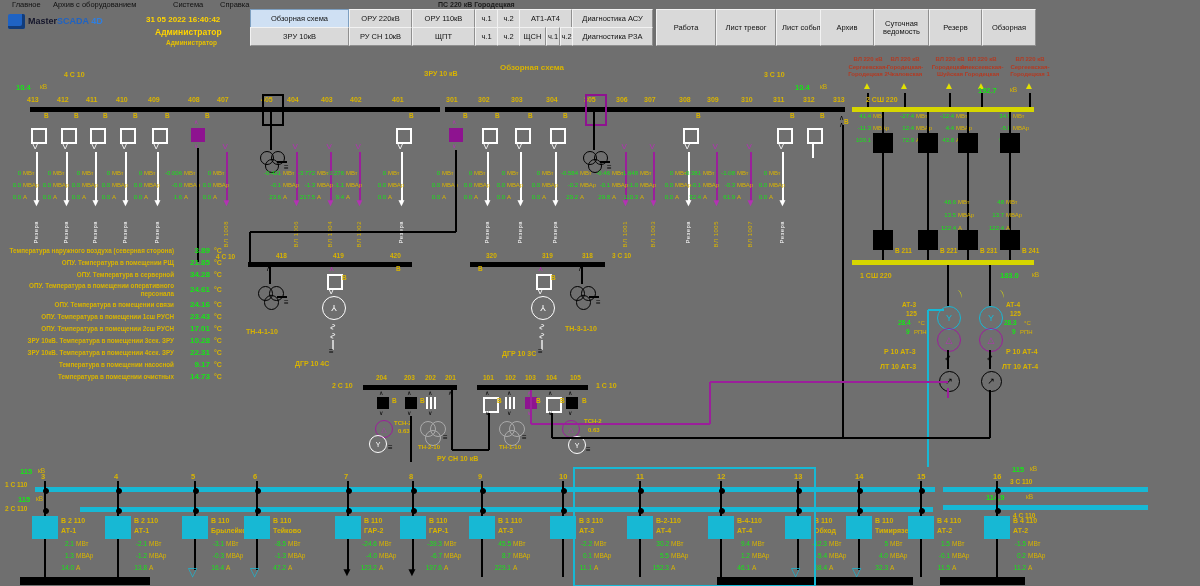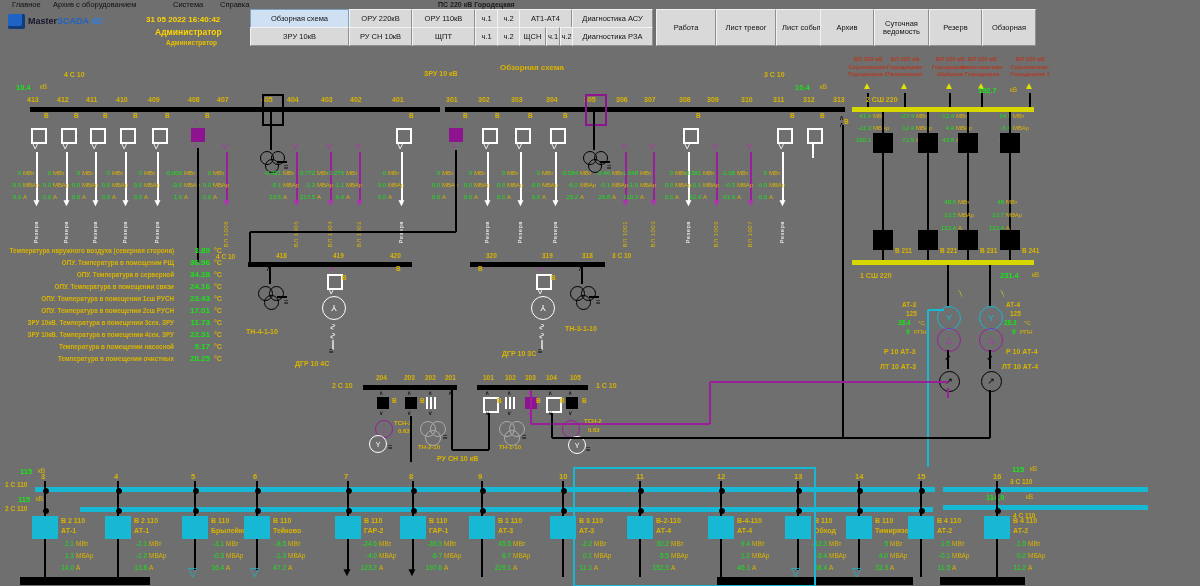--- a/index.html
+++ b/index.html
@@ -438,21 +438,21 @@
     <div style="position: absolute; left: 1000px; top: 230px; width: 20px; height: 20px; background: rgb(0, 0, 0);"></div>
     <div class="t y f65 b" style="position: absolute; left: 1022px; top: 248px;">В 241</div>
     <div class="t f6" style="position: absolute; left: 930px; top: 199px;"><span class="g mv" style="width: 26px;">48.6</span><span class="mu">МВт</span></div>
     <div class="t f6" style="position: absolute; left: 930px; top: 212px;"><span class="g mv" style="width: 26px;">13.5</span><span class="mu">МВАр</span></div>
     <div class="t f6" style="position: absolute; left: 930px; top: 225px;"><span class="g mv" style="width: 26px;">122.4</span><span class="mu">А</span></div>
     <div class="t f6" style="position: absolute; left: 978px; top: 199px;"><span class="g mv" style="width: 26px;">48</span><span class="mu">МВт</span></div>
     <div class="t f6" style="position: absolute; left: 978px; top: 212px;"><span class="g mv" style="width: 26px;">13.7</span><span class="mu">МВАр</span></div>
     <div class="t f6" style="position: absolute; left: 978px; top: 225px;"><span class="g mv" style="width: 26px;">122.4</span><span class="mu">А</span></div>
     <div style="position: absolute; left: 852px; top: 260px; width: 182px; height: 5px; background: rgb(214, 214, 0);"></div>
     <div class="t y f7 b" style="position: absolute; left: 860px; top: 272px;">1 СШ 220</div>
-    <div class="t g f75 b" style="position: absolute; left: 1000px; top: 272px;">231.4</div>
+    <div class="t g f75 b" style="position: absolute; left: 1000px; top: 272px;">183.0</div>
     <div class="t y f65" style="position: absolute; left: 1032px; top: 272px;">кВ</div>
     <div style="position: absolute; left: 947px; top: 265px; width: 2px; height: 41px; background: rgb(0, 0, 0);"></div>
     <div class="t ylT f10" style="position: absolute; left: 951px; top: 290px; transform: rotate(65deg);">⌒</div>
     <div class="crc cyT f9" style="position: absolute; left: 937px; top: 306px; width: 22px; height: 22px; border: 1.5px solid rgb(23, 184, 212);">Y</div>
     <div class="crc puT f9" style="position: absolute; left: 937px; top: 328px; width: 22px; height: 22px; border: 1.5px solid rgb(155, 31, 155);">△</div>
     <div style="position: absolute; left: 947px; top: 350px; width: 2px; height: 19px; background: rgb(0, 0, 0);"></div>
     <div class="t k f9" style="position: absolute; left: 944px; top: 353px; transform: rotate(90deg);">∿</div>
     <div class="crc k f9" style="position: absolute; left: 938.5px; top: 370.5px; width: 19px; height: 19px; border: 1.5px solid rgb(0, 0, 0);">↗</div>
     <div class="t y f65 b" style="position: absolute; left: 902px; top: 302px;">АТ-3</div>
     <div class="t y f65 b" style="position: absolute; left: 906px; top: 311px;">125</div>
@@ -715,56 +715,61 @@
 </div>
 
 <div id="temps">
     <div class="trow">
       <div class="tlabel">Температура наружного воздуха (северная сторона)</div>
       <div class="tval">3.89</div>
       <div class="tunit">°C</div>
     </div>
     <div class="trow">
       <div class="tlabel">ОПУ. Температура в помещении РЩ</div>
-      <div class="tval">36.96</div>
+      <div class="tval">21.85</div>
       <div class="tunit">°C</div>
     </div>
     <div class="trow">
       <div class="tlabel">ОПУ. Температура в серверной</div>
       <div class="tval">34.28</div>
       <div class="tunit">°C</div>
     </div>
     <div class="trow">
+      <div class="tlabel">ОПУ. Температура в помещении оперативного персонала</div>
+      <div class="tval">24.61</div>
+      <div class="tunit">°C</div>
+    </div>
+    <div class="trow">
       <div class="tlabel">ОПУ. Температура в помещении связи</div>
       <div class="tval">24.16</div>
       <div class="tunit">°C</div>
     </div>
     <div class="trow">
       <div class="tlabel">ОПУ. Температура в помещении 1сш РУСН</div>
       <div class="tval">23.43</div>
       <div class="tunit">°C</div>
     </div>
     <div class="trow">
       <div class="tlabel">ОПУ. Температура в помещении 2сш РУСН</div>
       <div class="tval">17.01</div>
       <div class="tunit">°C</div>
     </div>
     <div class="trow">
       <div class="tlabel">ЗРУ 10кВ. Температура в помещении 3сек. ЗРУ</div>
-      <div class="tval">11.73</div>
+      <div class="tval">10.28</div>
       <div class="tunit">°C</div>
     </div>
     <div class="trow">
       <div class="tlabel">ЗРУ 10кВ. Температура в помещении 4сек. ЗРУ</div>
       <div class="tval">22.31</div>
       <div class="tunit">°C</div>
     </div>
     <div class="trow">
       <div class="tlabel">Температура в помещении насосной</div>
       <div class="tval">9.17</div>
       <div class="tunit">°C</div>
     </div>
     <div class="trow">
       <div class="tlabel">Температура в помещении очистных</div>
-      <div class="tval">20.25</div>
+      <div class="tval">14.73</div>
       <div class="tunit">°C</div>
     </div>
   </div>
 
 </body></html>

